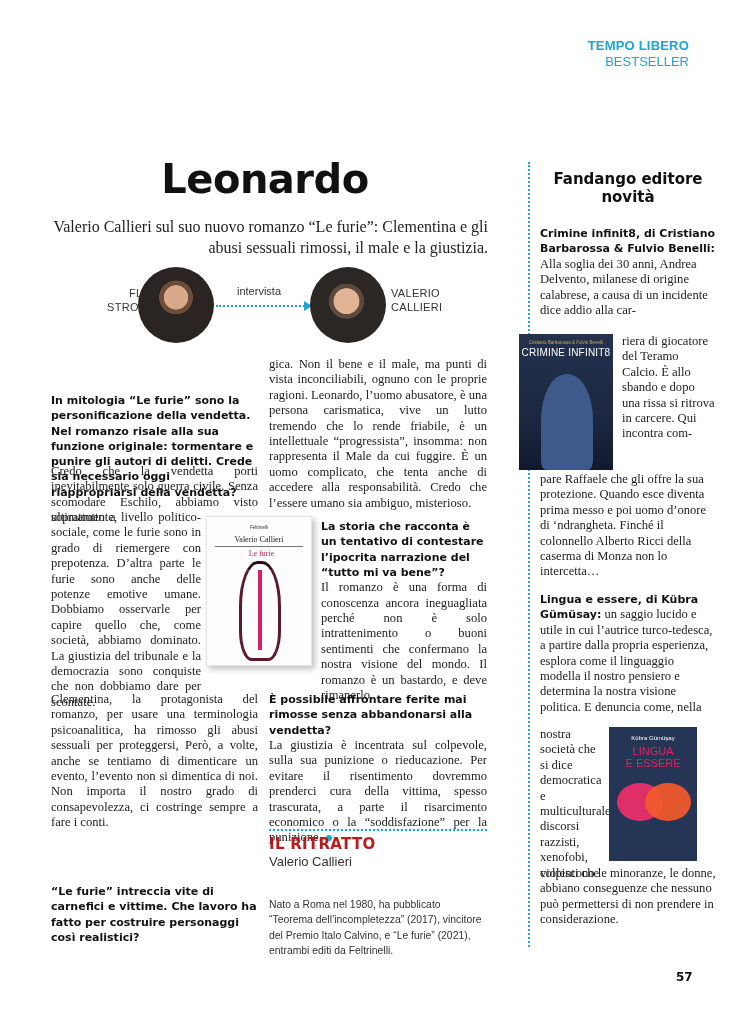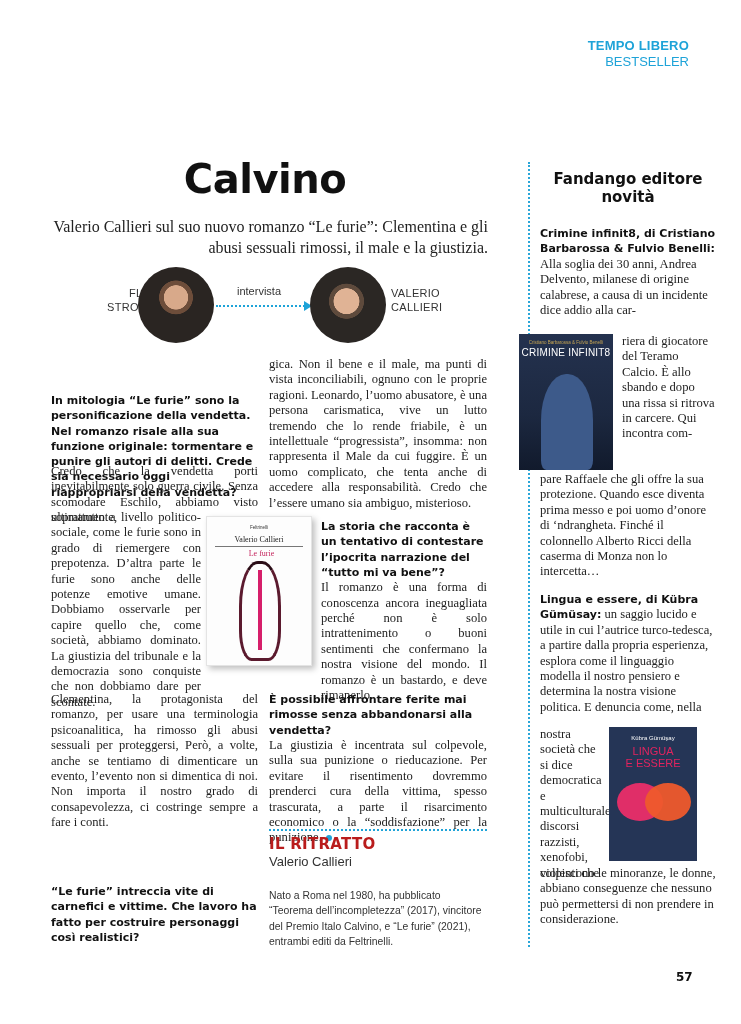--- a/index.html
+++ b/index.html
@@ -31,21 +31,21 @@
   .book1 { position: absolute; left: 206px; top: 516px; width: 106px; height: 150px; background: #fdfdfd; box-shadow: 3px 3px 6px rgba(0,0,0,0.25); border: 1px solid #e4e4e4; }
   .book1 .pub { position: absolute; top: 8px; left: 0; right: 0; text-align: center; font-family: "Liberation Sans", sans-serif; font-size: 4.5px; color: #333; }
   .book1 .au { position: absolute; top: 18px; left: 0; right: 0; text-align: center; font-family: "Liberation Serif", serif; font-size: 8px; color: #222; border-bottom: 1px solid #777; margin: 0 8px; padding-bottom: 2px; }
   .book1 .ti { position: absolute; top: 32px; left: 5px; right: 0; text-align: center; font-family: "Liberation Serif", serif; font-size: 8px; color: #c4245c; }
   .book1 .fig { position: absolute; left: 32px; top: 44px; width: 42px; height: 100px; border-radius: 45% 45% 30% 30%; border: 3px solid #5b1a2e; border-top-color: #2a0d16; }
   .book1 .fig::after { content: ""; position: absolute; left: 16px; top: 6px; width: 4px; height: 80px; background: #d61e6a; }
 
   .ritratto { position: absolute; left: 269px; top: 829px; width: 218px; border-top: 2px dotted #1ea3d8; padding-top: 4px; }
   .ritratto .title { font-family: "DejaVu Sans", sans-serif; font-weight: bold; font-size: 15px; color: #b91c1c; letter-spacing: 0.3px; }
   .ritratto .name2 { font-family: "Liberation Sans", sans-serif; font-size: 13px; color: #333; margin-top: 1px; }
-  .ritratto .bio { margin-top: 19px; font-family: "Liberation Sans", sans-serif; font-size: 10.4px; line-height: 15.3px; color: #333; }
+  .ritratto .bio { margin-top: 28px; font-family: "Liberation Sans", sans-serif; font-size: 10.4px; line-height: 15.3px; color: #333; }
   .end-dot { display: inline-block; width: 6px; height: 6px; border-radius: 50%; background: #1ea3d8; margin-left: 4px; vertical-align: middle; }
 
   .vrule { position: absolute; left: 528px; top: 162px; height: 785px; border-left: 2px dotted #2aa6d8; }
 
   .side-title { position: absolute; left: 540px; top: 170px; width: 176px; text-align: center; font-family: "DejaVu Sans", sans-serif; font-weight: bold; font-size: 15px; line-height: 18px; color: #111; }
   .side-entry { position: absolute; font-family: "Liberation Serif", serif; font-size: 12.6px; line-height: 15.4px; color: #222; }
   .side-entry b { font-family: "DejaVu Sans", sans-serif; font-size: 11px; font-weight: bold; color: #111; }
 
   .book2 { position: absolute; left: 519px; top: 334px; width: 94px; height: 136px; background: linear-gradient(180deg, #24324f 0%, #1c2840 60%, #111a2c 100%); }
   .book2 .au { position: absolute; top: 6px; left: 0; right: 0; text-align: center; font-family: "Liberation Sans", sans-serif; font-size: 4.5px; color: #c6a552; }
@@ -61,21 +61,21 @@
   .page-num { position: absolute; left: 676px; top: 970px; font-family: "DejaVu Sans", sans-serif; font-weight: bold; font-size: 12px; color: #111; }
 </style>
 </head>
 <body>
 
 <div class="section-tag">
   <div class="t1">TEMPO LIBERO</div>
   <div class="t2">BESTSELLER</div>
 </div>
 
-<h1 class="headline">Calvino</h1>
+<h1 class="headline">Leonardo</h1>
 <p class="subhead">Valerio Callieri sul suo nuovo romanzo “Le furie”: Clementina e gli abusi sessuali rimossi, il male e la giustizia.</p>
 
 <div class="interview">
   <div class="name left">
     <div>FLAVIO</div>
     <div>STROPPINI</div>
   </div>
   <div class="photo a"></div>
   <div class="intervista-label">intervista</div>
   <div class="arrow"></div>

